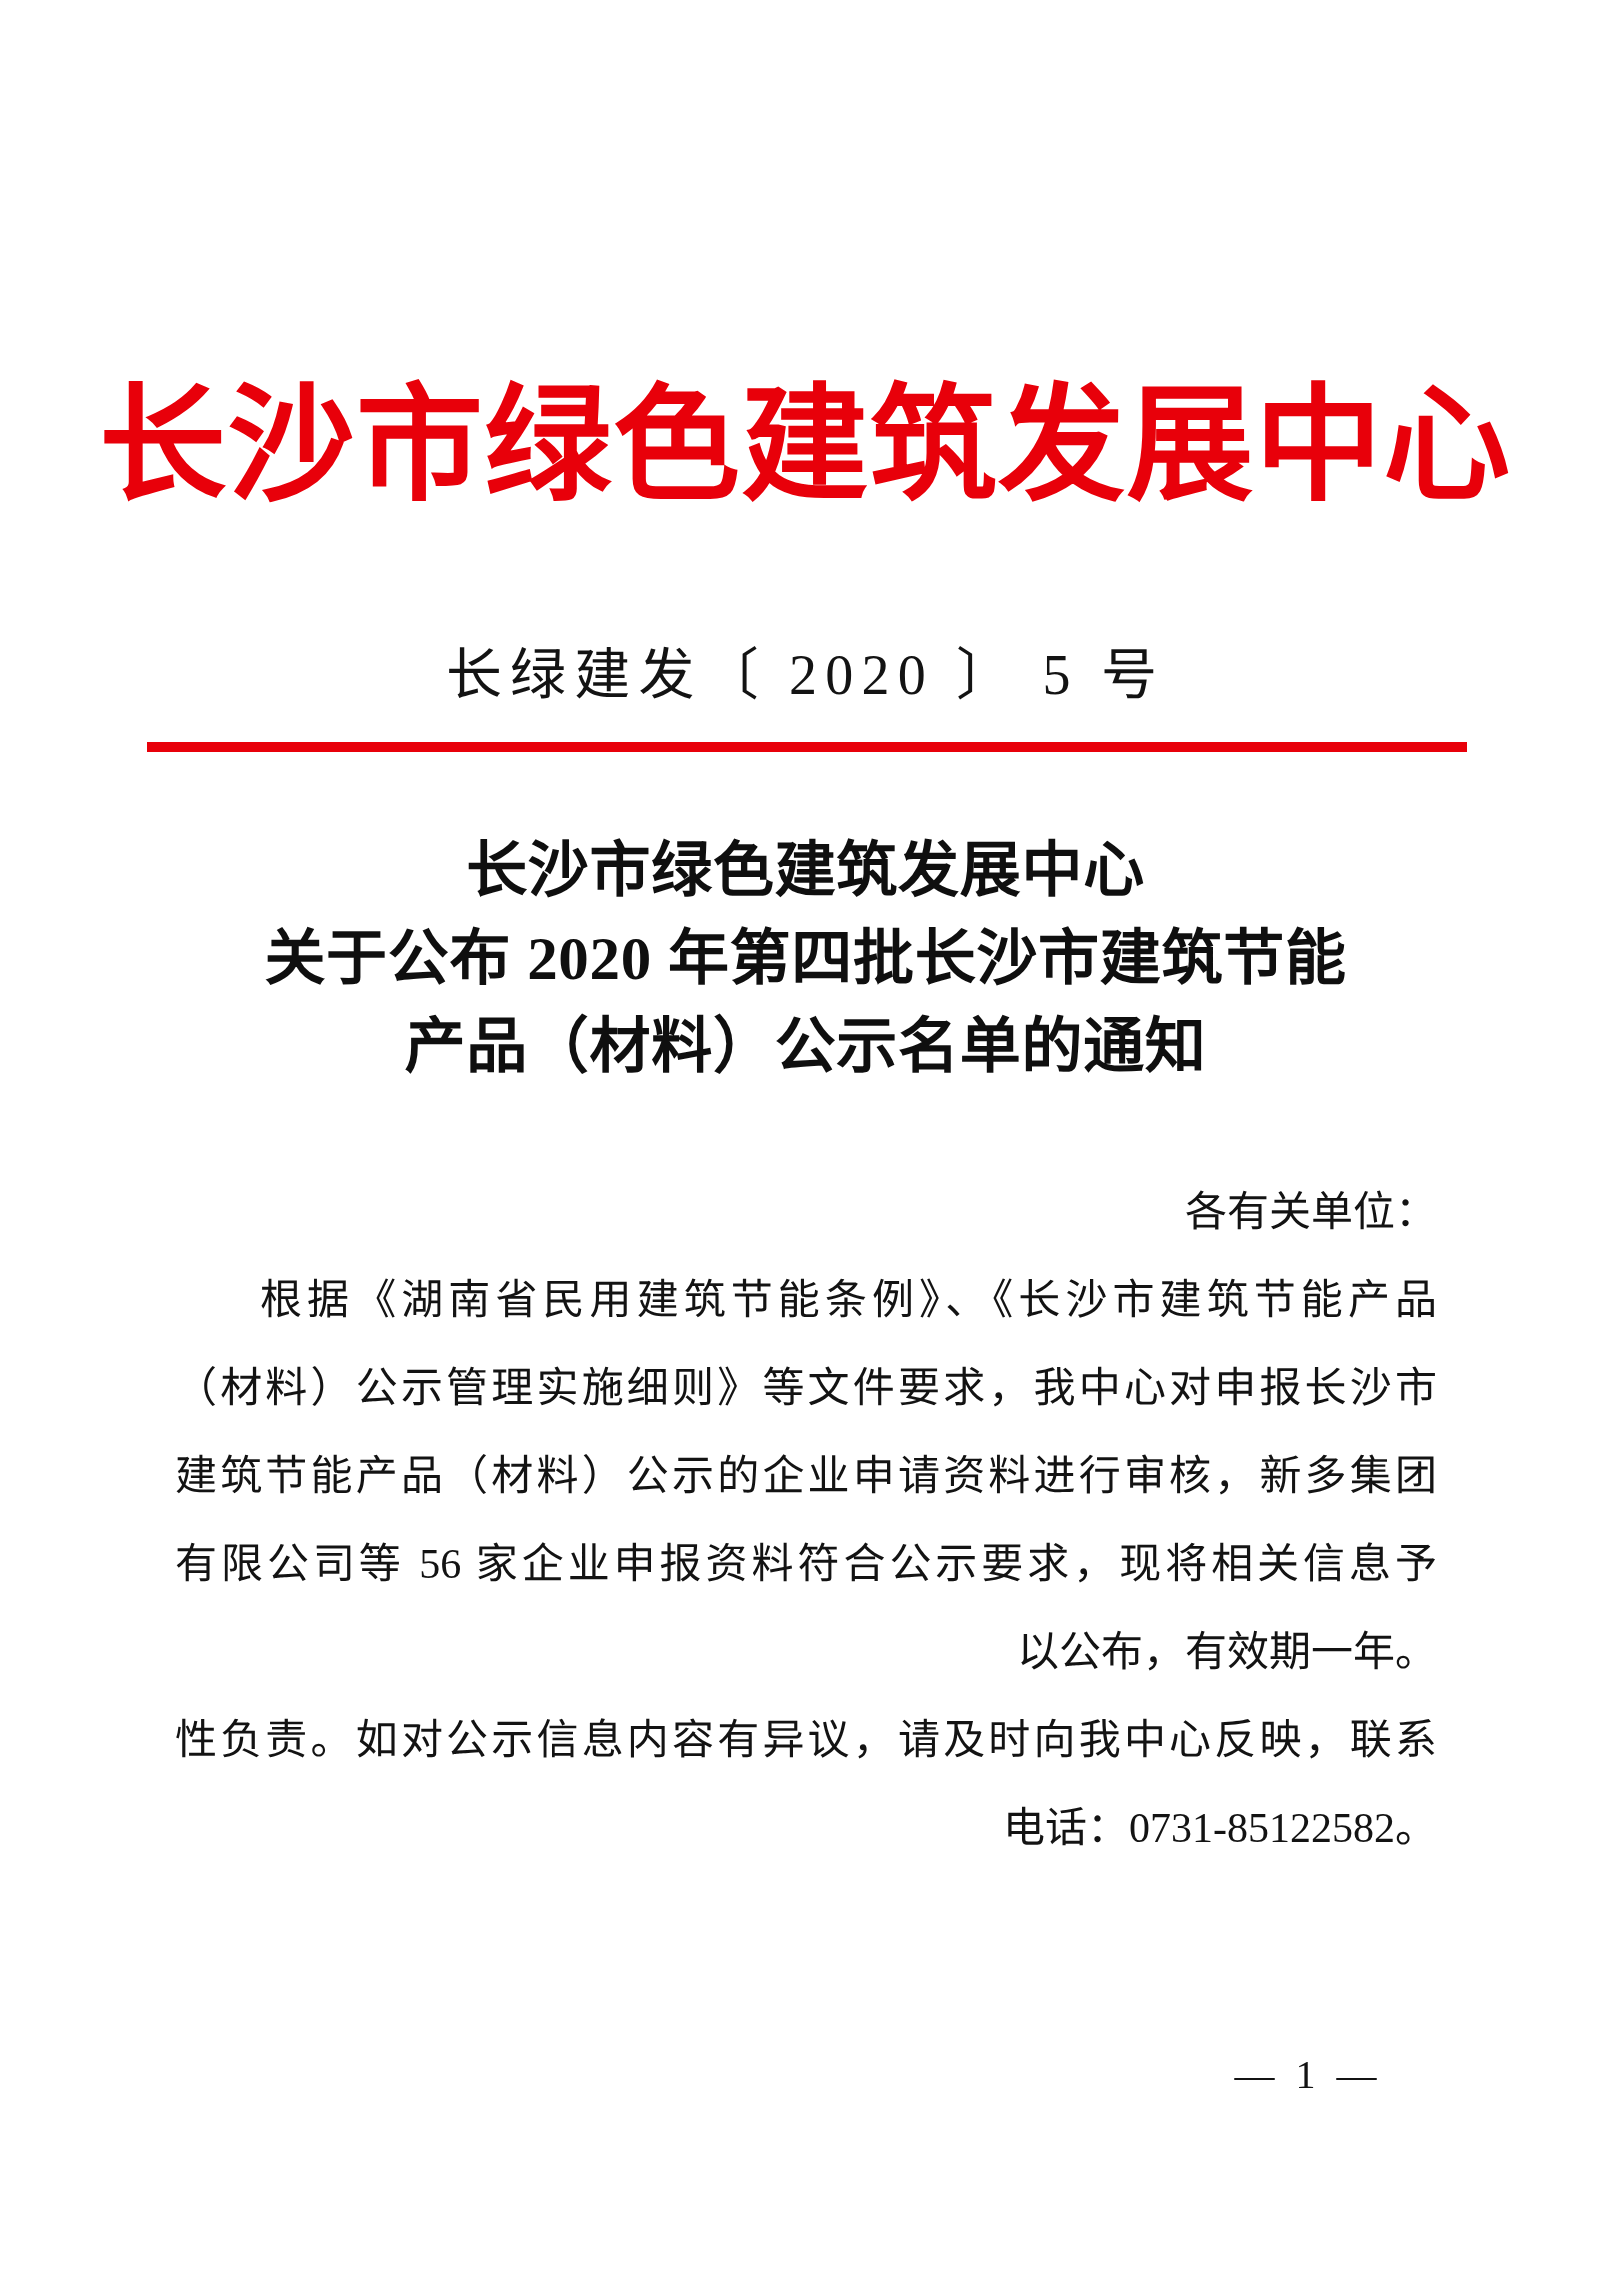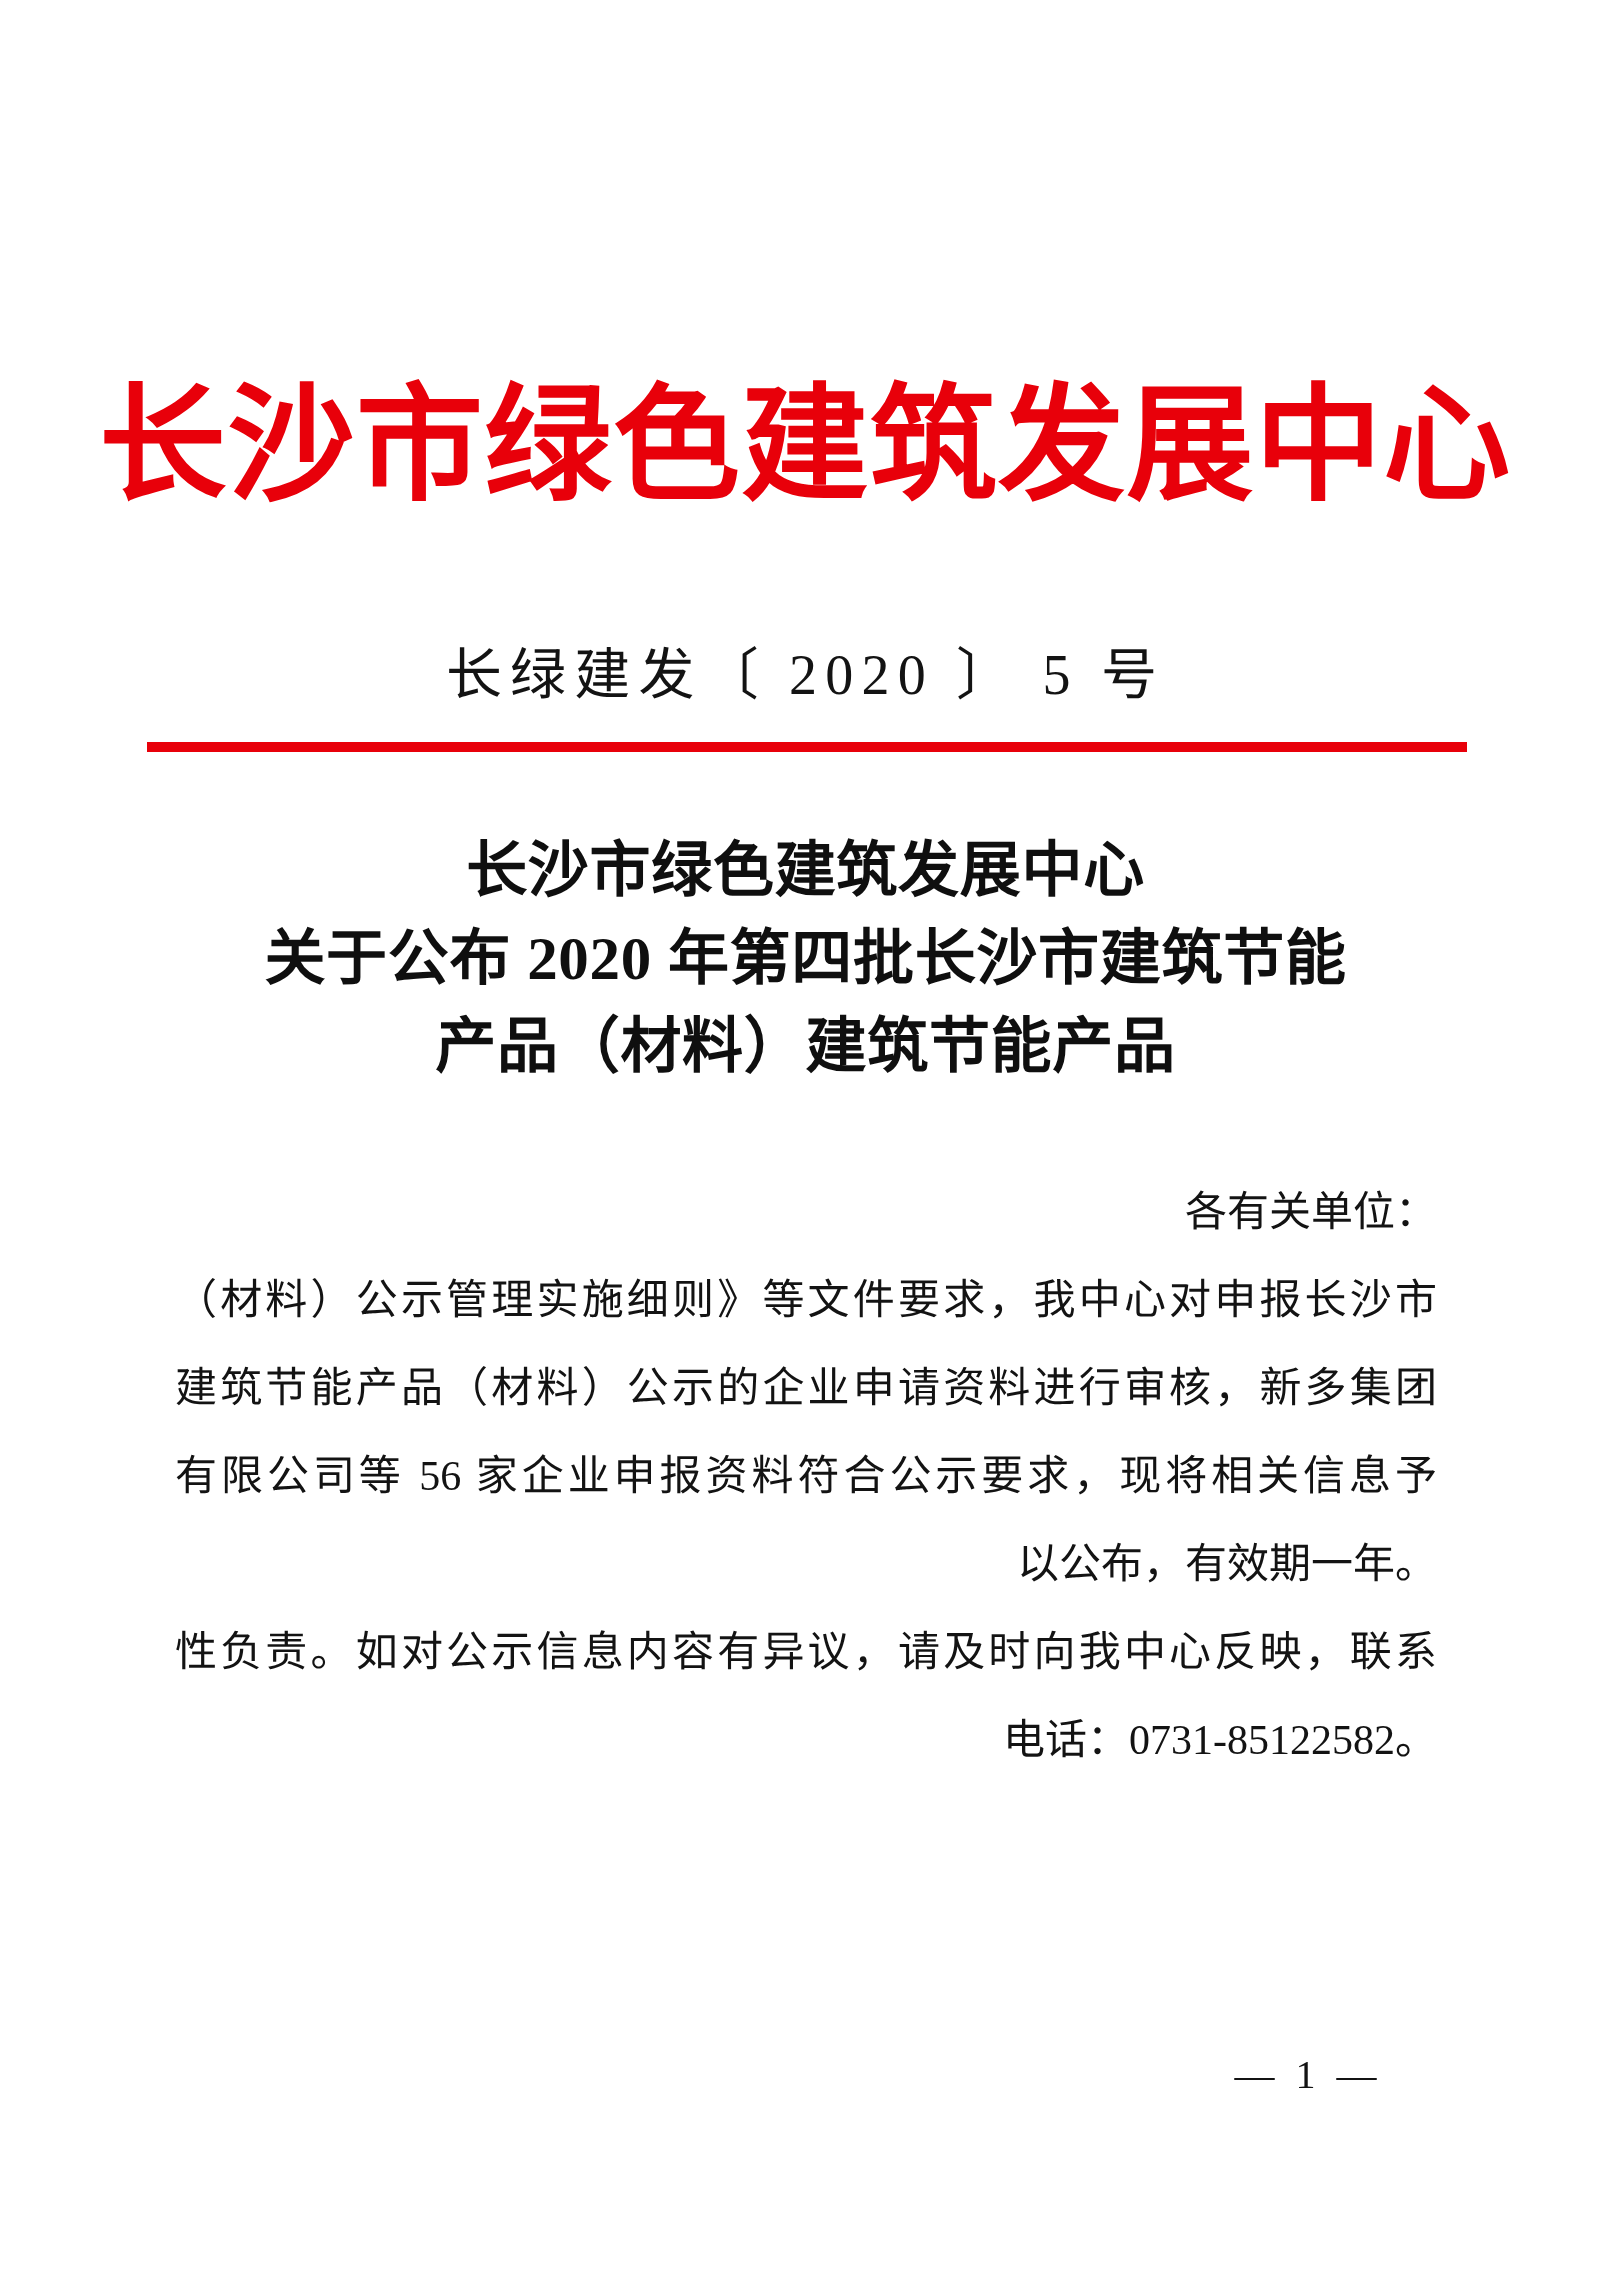--- a/index.html
+++ b/index.html
@@ -98,28 +98,29 @@
 
   <div class="letterhead">长沙市绿色建筑发展中心</div>
 
   <div class="doc-number">长绿建发〔 2020 〕 5 号</div>
 
   <div class="red-divider"></div>
 
   <div class="doc-title">
     <div class="title-line">长沙市绿色建筑发展中心</div>
     <div class="title-line">关于公布 2020 年第四批长沙市建筑节能</div>
-    <div class="title-line">产品（材料）建筑节能产品</div>
+    <div class="title-line">产品（材料）公示名单的通知</div>
   </div>
 
   <div class="body-text">
 
     <div class="line">各有关单位：</div>
 
     <div>
+      <div class="line indent fill">根据《湖南省民用建筑节能条例》、《长沙市建筑节能产品</div>
       <div class="line fill">（材料）公示管理实施细则》等文件要求，我中心对申报长沙市</div>
       <div class="line fill">建筑节能产品（材料）公示的企业申请资料进行审核，新多集团</div>
       <div class="line fill">有限公司等 56 家企业申报资料符合公示要求，现将相关信息予</div>
       <div class="line">以公布，有效期一年。</div>
     </div>
 
     <div>
       <div class="line fill">性负责。如对公示信息内容有异议，请及时向我中心反映，联系</div>
       <div class="line">电话：0731-85122582。</div>
     </div>

